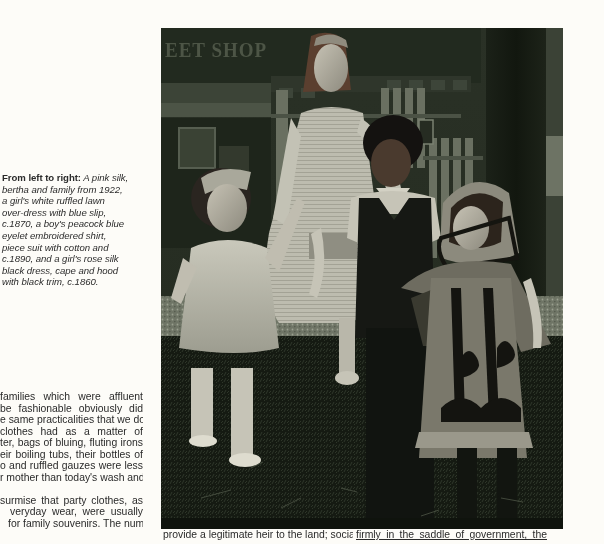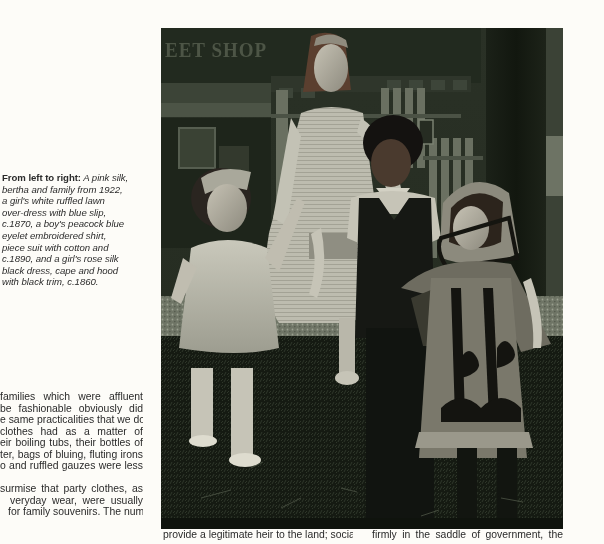--- a/index.html
+++ b/index.html
@@ -61,23 +61,24 @@
     }
     .col-left .line {
       width: 143px;
     }
     .col-mid {
       left: 163px;
       top: 529px;
       width: 190px;
     }
     .col-right {
-      left: 372px;
+      left: 356px;
       top: 529px;
       width: 191px;
+      text-decoration: underline;
     }
 
     
     .photo {
       position: absolute;
       left: 161px;
       top: 28px;
       width: 402px;
       height: 501px;
       background: #22c55e;
@@ -112,23 +113,24 @@
   <div>c.1890, and a girl's rose silk</div>
   <div>black dress, cape and hood</div>
   <div>with black trim, c.1860.</div>
 </div>
 
 <div class="body-col col-left">
   <span class="line">families which were affluent</span>
   <span class="line">be fashionable obviously did</span>
   <span class="line">e same practicalities that we do</span>
   <span class="line">clothes had as a matter of</span>
+  <span class="line">ter, bags of bluing, fluting irons</span>
   <span class="line">eir boiling tubs, their bottles of</span>
-  <span class="line">ter, bags of bluing, fluting irons</span>
   <span class="line">o and ruffled gauzes were less</span>
+  <span class="line last">r mother than today's wash and</span>
   <span class="gap"></span>
   <span class="line" style="padding-left:0;box-sizing:border-box;">surmise that party clothes, as</span>
   <span class="line" style="padding-left:10px;box-sizing:border-box;">veryday wear, were usually</span>
   <span class="line" style="padding-left:8px;box-sizing:border-box;">for family souvenirs. The num-</span>
 </div>
 
 <div class="photo">
   <svg width="402" height="501" viewBox="0 0 402 501" xmlns="http://www.w3.org/2000/svg">
     <defs>
       <linearGradient id="bgGrad" x1="0" y1="0" x2="0" y2="1">

